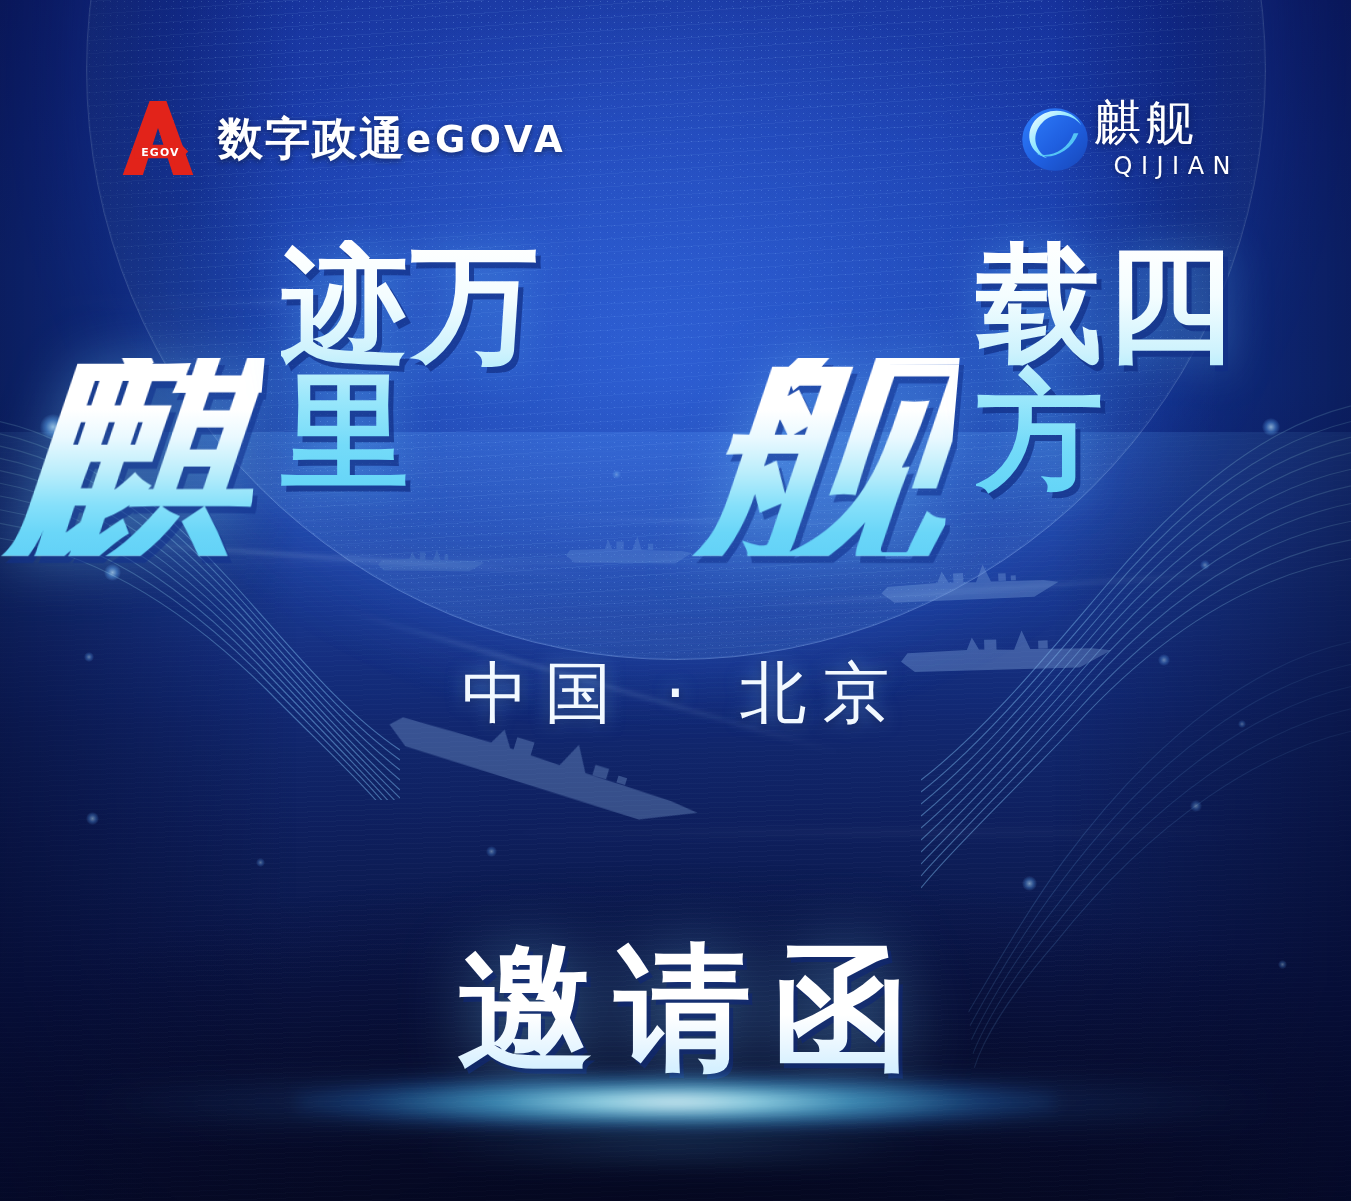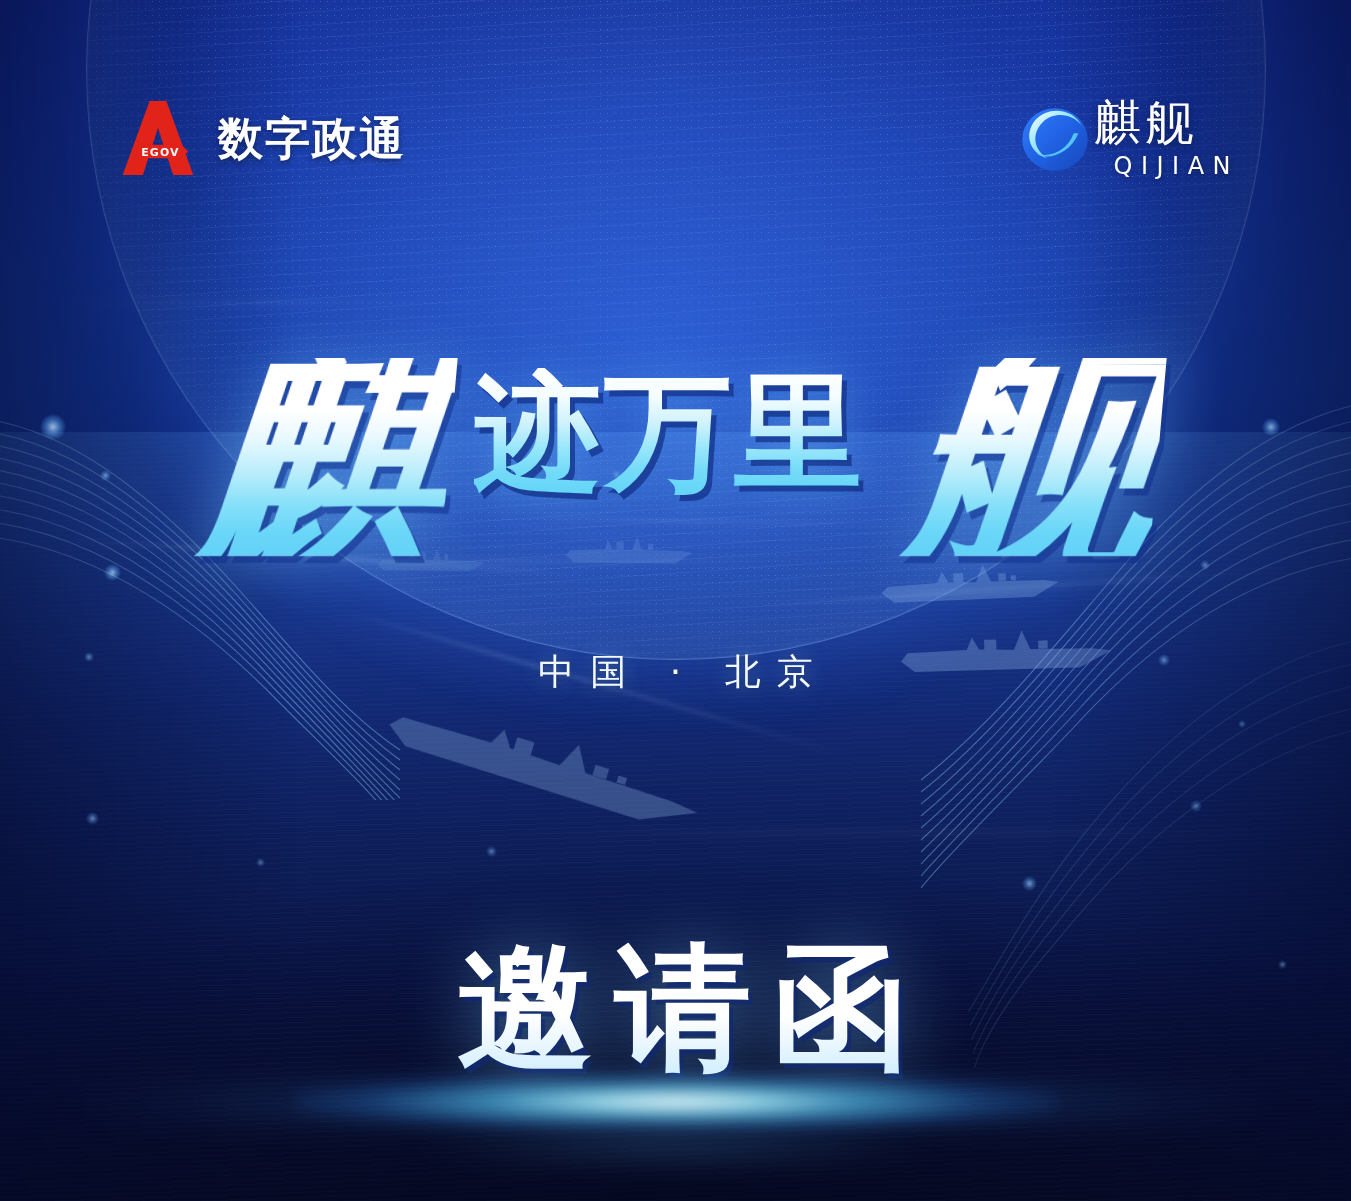--- a/index.html
+++ b/index.html
@@ -241,21 +241,21 @@
             background-clip:text;
     color:transparent;
     -webkit-text-fill-color:transparent;
     filter:drop-shadow(5px 6px 0 rgba(17,46,132,.70)) drop-shadow(0 0 22px rgba(110,205,255,.32));
   }
 
   
   .subtitle{
     position:absolute; left:0; right:0; top:648px;
     text-align:center;
-    font-size:36px;
+    font-size:67px;
     font-weight:400;
     letter-spacing:16px;
     text-indent:16px;
     color:#f2f9ff;
     text-shadow:0 0 18px rgba(120,190,255,.55), 0 2px 8px rgba(0,10,50,.55);
   }
 
   
   .invite{
     position:absolute; left:15px; right:0; top:940px;
@@ -394,20 +394,21 @@
 
     <div class="logo-left">
       <svg class="egova-mark" viewBox="0 0 100 100">
 
         <path d="M40 6 L60 6 L92 94 L68 94 L50 38 L32 94 L8 94 Z" fill="#e2231a"></path>
         <path d="M22 58 L70 58 L70 50 L86 66 L70 82 L70 74 L22 74 Z" fill="#e2231a"></path>
         <text x="30" y="71" font-family="DejaVu Sans, sans-serif" font-size="13" font-weight="bold" fill="#ffffff" letter-spacing="1.4">EGOV</text>
       </svg>
       <div class="egova-text">
         <div class="egova-cn">数字政通</div>
+        <div class="egova-en">eGOVA</div>
       </div>
     </div>
 
     <div class="logo-right">
       <svg class="qj-mark" viewBox="0 0 100 100">
         <defs>
           <linearGradient id="qjSphere" x1="0" y1="0" x2="1" y2="1">
             <stop offset="0%" stop-color="#2f7fff"></stop>
             <stop offset="55%" stop-color="#1f5fe0"></stop>
             <stop offset="100%" stop-color="#1746b8"></stop>
@@ -429,20 +430,21 @@
     </div>
   </div>
 
   <div class="title-row">
     <div class="phrase">
       <span class="cal">麒</span>
       <span class="heavy">迹万里</span>
     </div>
     <div class="phrase">
       <span class="cal c2">舰</span>
+      <span class="heavy">载四方</span>
     </div>
   </div>
 
   <div class="subtitle">中国 · 北京</div>
 
   <div class="invite">邀请函</div>
 
   <div class="floor-glow wide"></div>
   <div class="floor-glow"></div>
   <div class="floor-reflect"></div>

